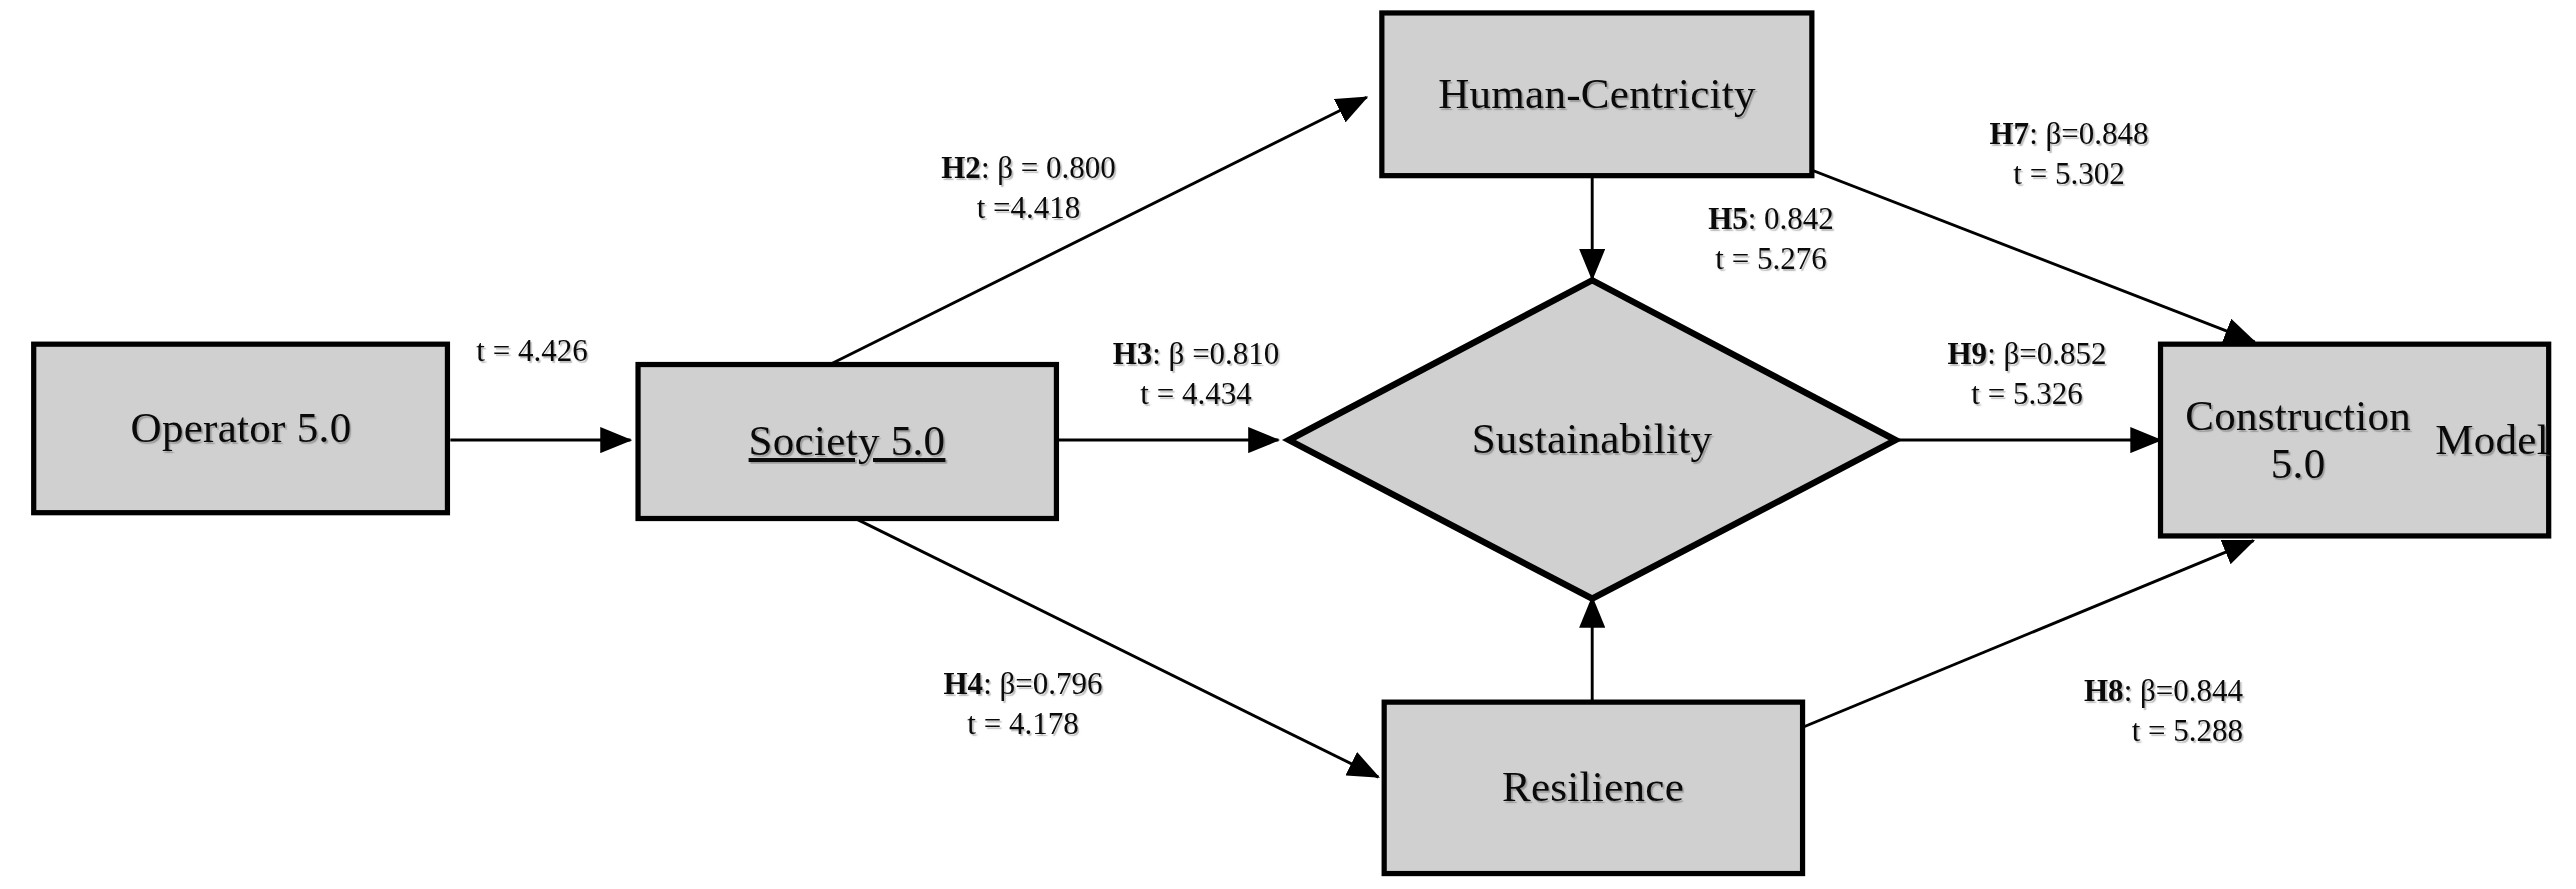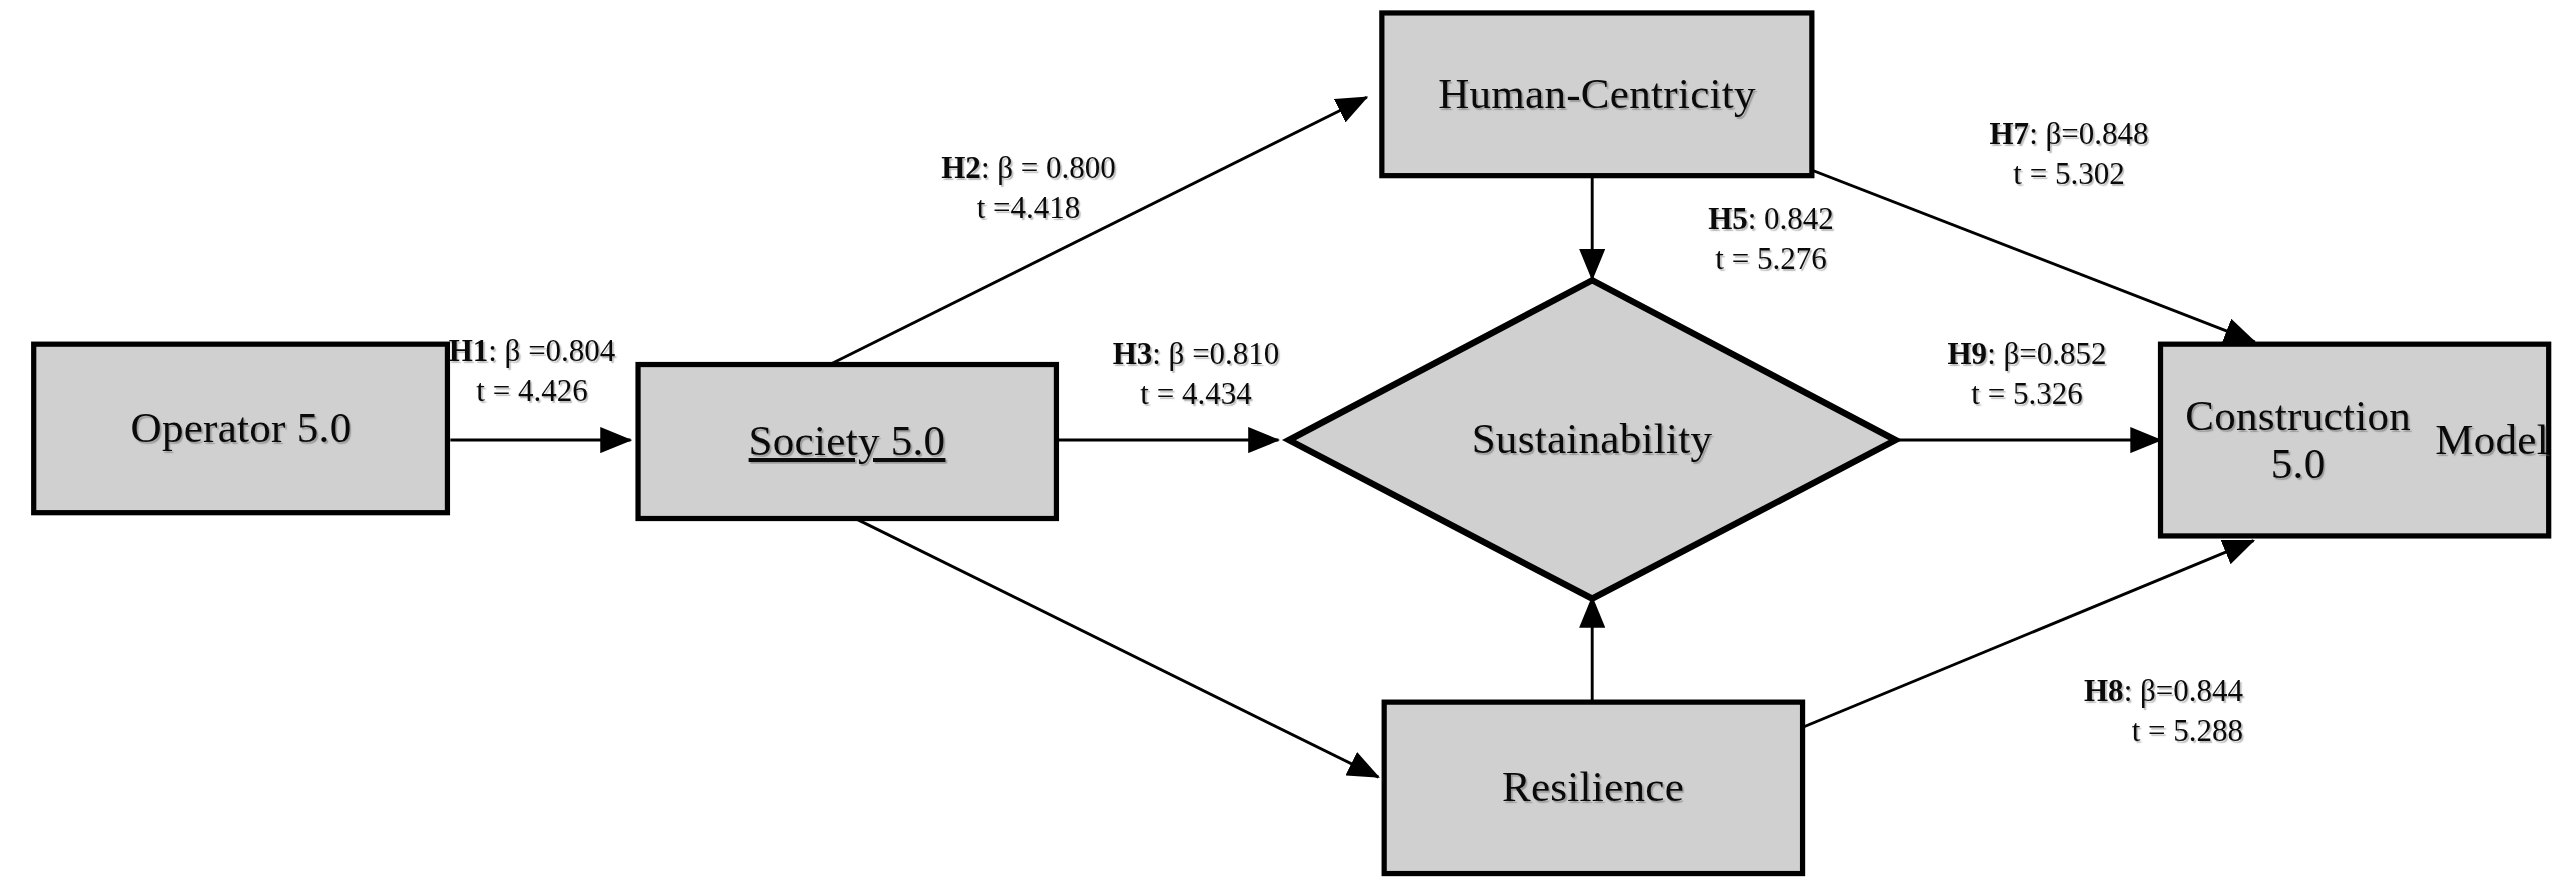--- a/index.html
+++ b/index.html
@@ -120,40 +120,43 @@
   <div class="node-label" style="left:1382px; top:12.8px; width:430px; height:163px;">Human-Centricity</div>
 
   <div class="node-label" style="left:1384px; top:702px; width:418px; height:171px;">Resilience</div>
 
   <div class="node-label" style="left:2161px; top:344px; width:388px; height:192px; ">
     <span>Construction 5.0</span>
     <span>Model</span>
   </div>
 
   <div class="edge-label" style="left:410px; top:331px; width:244px;">
-    <span class="ln">
-      <span class="hyp">H1</span><span>: β =0.804</span>
-    </span>
     <span class="ln">t = 4.426</span>
   </div>
 
   <div class="edge-label" style="left:895px; top:148px; width:267px;">
     <span class="ln">
       <span class="hyp">H2</span><span>: β = 0.800</span>
     </span>
     <span class="ln">t =4.418</span>
   </div>
 
   <div class="edge-label" style="left:1068px; top:334px; width:256px;">
     <span class="ln">
       <span class="hyp">H3</span><span>: β =0.810</span>
     </span>
     <span class="ln">t = 4.434</span>
   </div>
 
+  <div class="edge-label" style="left:895px; top:664px; width:256px;">
+    <span class="ln">
+      <span class="hyp">H4</span><span>: β=0.796</span>
+    </span>
+    <span class="ln">t = 4.178</span>
+  </div>
 
   <div class="edge-label" style="left:1655px; top:199px; width:232px;">
     <span class="ln">
       <span class="hyp">H5</span><span>: 0.842</span>
     </span>
     <span class="ln">t = 5.276</span>
   </div>
 
 
   <div class="edge-label" style="left:1947px; top:106px; width:244px;margin-top:8px;">

